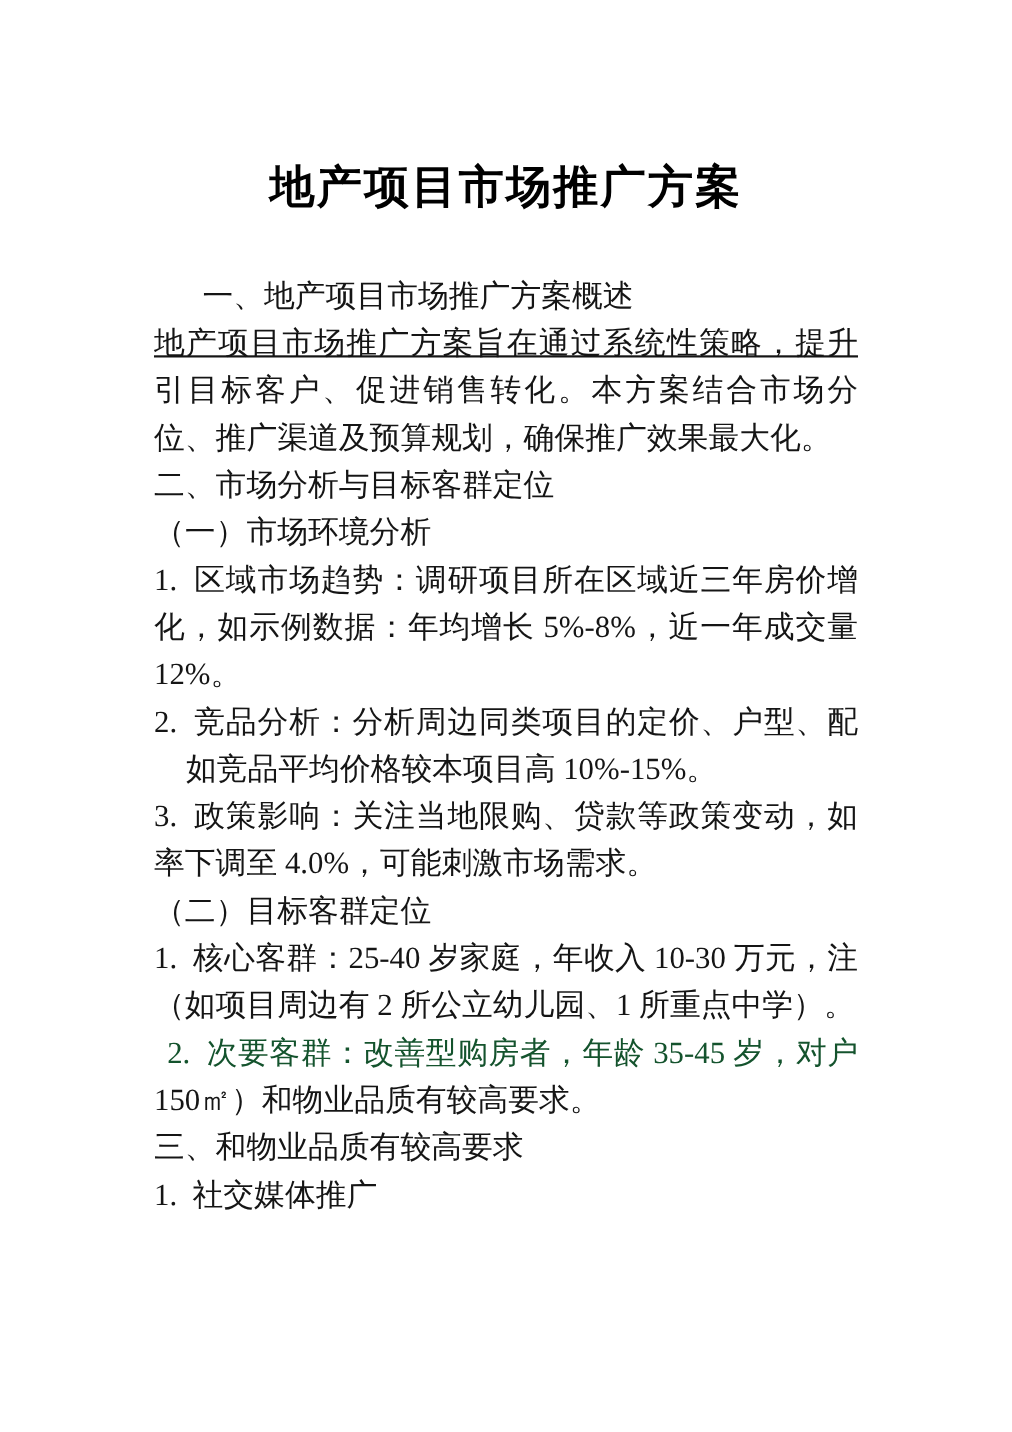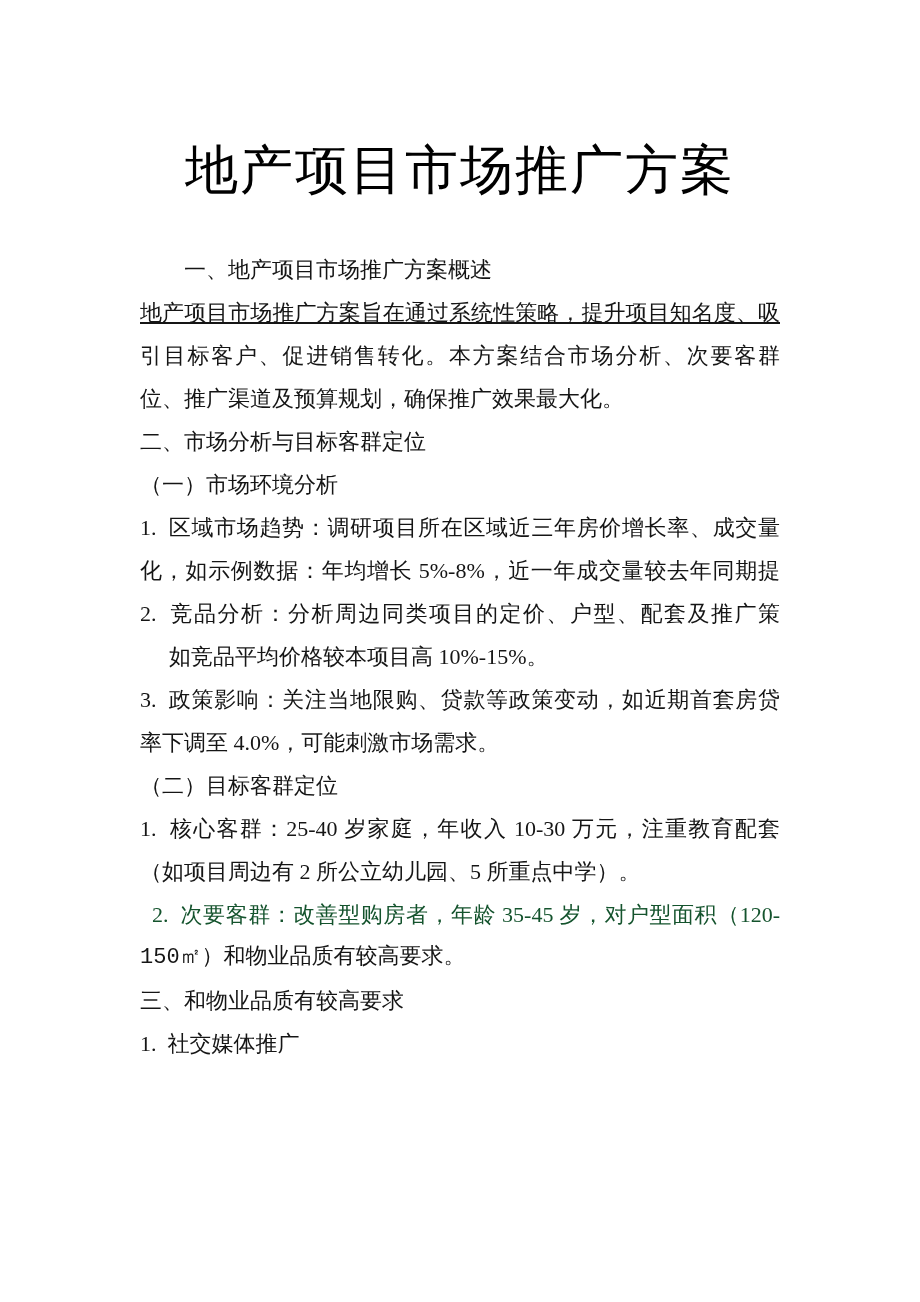--- a/index.html
+++ b/index.html
@@ -16,36 +16,36 @@
     font-family: "Liberation Serif", serif;
   }
   .doc-title {
     position: absolute;
     top: 144px;
     left: 0;
     width: 920px;
     margin: 0;
     text-align: center;
     font-family: "Liberation Sans", sans-serif;
-    font-weight: 400;
-    font-size: 53px;
+    font-weight: 700;
+    font-size: 41px;
     line-height: 52px;
     letter-spacing: 2px;
     color: #000000;
   }
   .doc-body {
     position: absolute;
     top: 248px;
     left: 140px;
     width: 640px;
   }
   .line {
     height: 43px;
     line-height: 43px;
-    font-size: 22px;
+    font-size: 28px;
     color: #151515;
     white-space: normal;
     overflow: hidden;
   }
   .line.justify {
     text-align: justify;
     text-align-last: justify;
   }
   .line.indent {
     text-indent: 44px;
@@ -58,25 +58,26 @@
   <h1 class="doc-title" style="color: rgb(0, 0, 0);">地产项目市场推广方案</h1>
   <div class="doc-body">
       <div class="line indent" style="color: rgb(21, 21, 21);">一、地产项目市场推广方案概述</div>
       <div class="line justify" style="color: rgb(21, 21, 21); text-decoration: underline;">地产项目市场推广方案旨在通过系统性策略，提升项目知名度、吸</div>
       <div class="line justify" style="color: rgb(21, 21, 21);">引目标客户、促进销售转化。本方案结合市场分析、次要客群</div>
       <div class="line" style="color: rgb(21, 21, 21);">位、推广渠道及预算规划，确保推广效果最大化。</div>
       <div class="line" style="color: rgb(21, 21, 21);">二、市场分析与目标客群定位</div>
       <div class="line" style="color: rgb(21, 21, 21);">（一）市场环境分析</div>
       <div class="line justify" style="color: rgb(21, 21, 21);">1.&nbsp; 区域市场趋势：调研项目所在区域近三年房价增长率、成交量变</div>
       <div class="line justify" style="color: rgb(21, 21, 21);">化，如示例数据：年均增长 5%-8%，近一年成交量较去年同期提升</div>
+      <div class="line" style="color: rgb(21, 21, 21);">12%。</div>
       <div class="line justify" style="color: rgb(21, 21, 21);">2.&nbsp; 竞品分析：分析周边同类项目的定价、户型、配套及推广策略，</div>
       <div class="line" style="color: rgb(21, 21, 21); margin-left: 29px;">如竞品平均价格较本项目高 10%-15%。</div>
       <div class="line justify" style="color: rgb(21, 21, 21);">3.&nbsp; 政策影响：关注当地限购、贷款等政策变动，如近期首套房贷利</div>
       <div class="line" style="color: rgb(21, 21, 21);">率下调至 4.0%，可能刺激市场需求。</div>
       <div class="line" style="color: rgb(21, 21, 21);">（二）目标客群定位</div>
       <div class="line justify" style="color: rgb(21, 21, 21);">1.&nbsp; 核心客群：25-40 岁家庭，年收入 10-30 万元，注重教育配套</div>
-      <div class="line" style="color: rgb(21, 21, 21);">（如项目周边有 2 所公立幼儿园、5 所重点中学）。</div>
+      <div class="line" style="color: rgb(21, 21, 21);">（如项目周边有 2 所公立幼儿园、1 所重点中学）。</div>
       <div class="line justify" style="color: #14532d; margin-left: 12px;">2.&nbsp; 次要客群：改善型购房者，年龄 35-45 岁，对户型面积（120-</div>
-      <div class="line" style="color: rgb(21, 21, 21); font-family: Liberation Mono, monospace;">150㎡）和物业品质有较高要求。</div>
+      <div class="line" style="color: rgb(21, 21, 21);">150㎡）和物业品质有较高要求。</div>
       <div class="line" style="color: rgb(21, 21, 21);">三、和物业品质有较高要求</div>
       <div class="line" style="color: rgb(21, 21, 21);">1.&nbsp; 社交媒体推广</div>
     </div>
 </div>
 
 </body></html>

